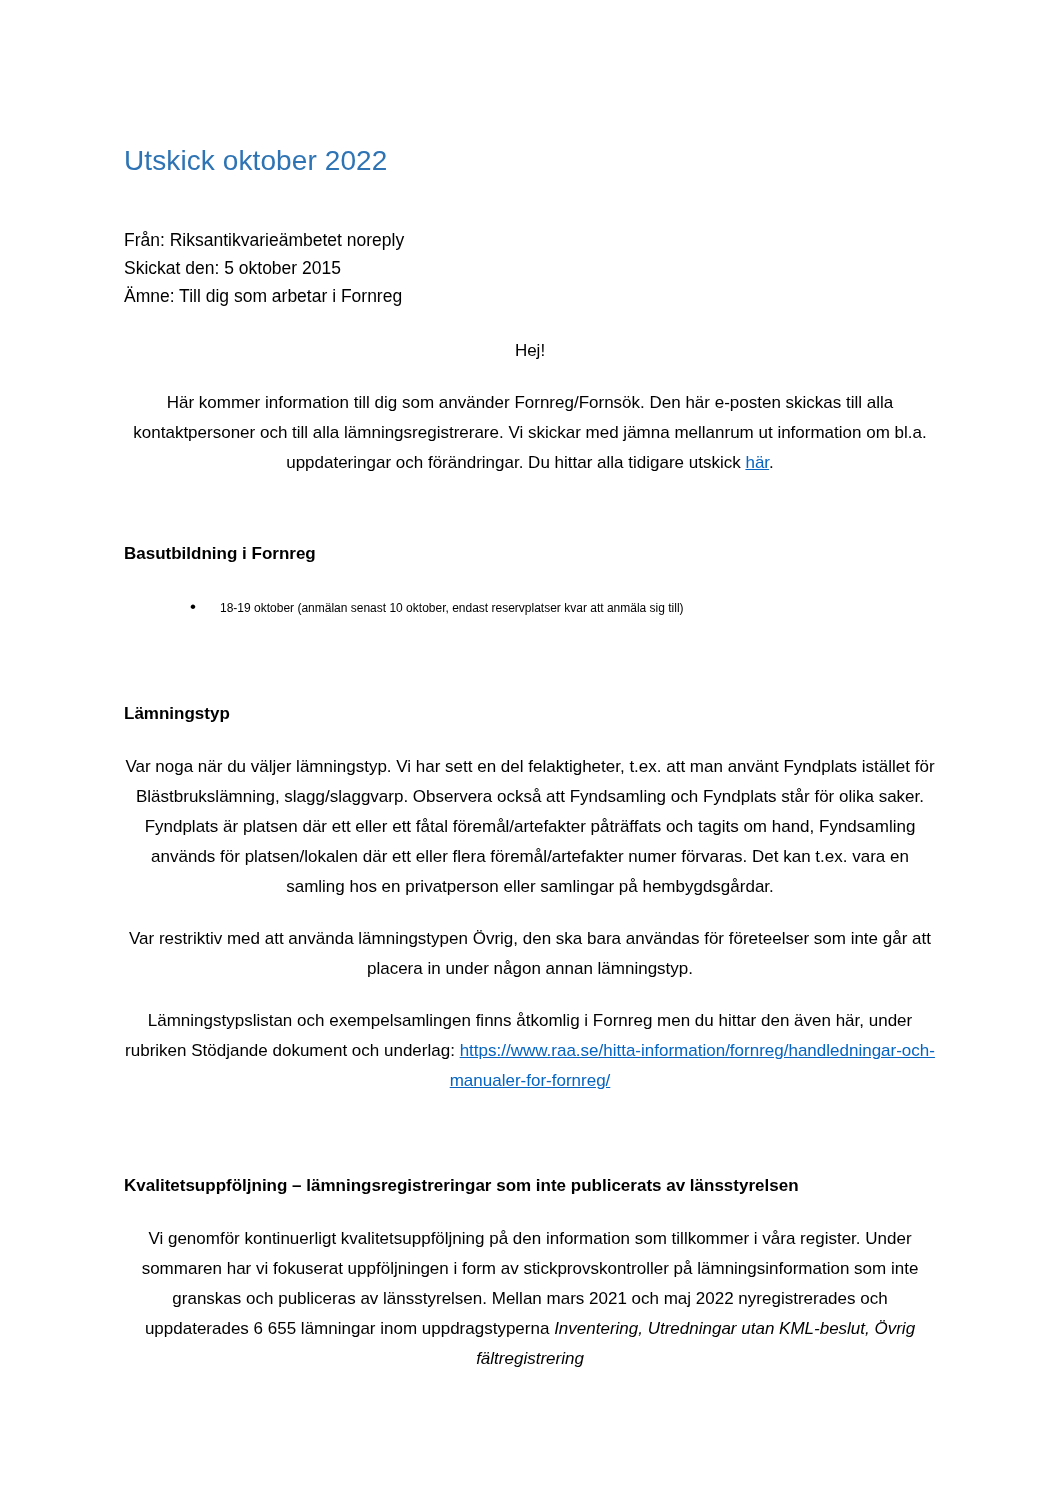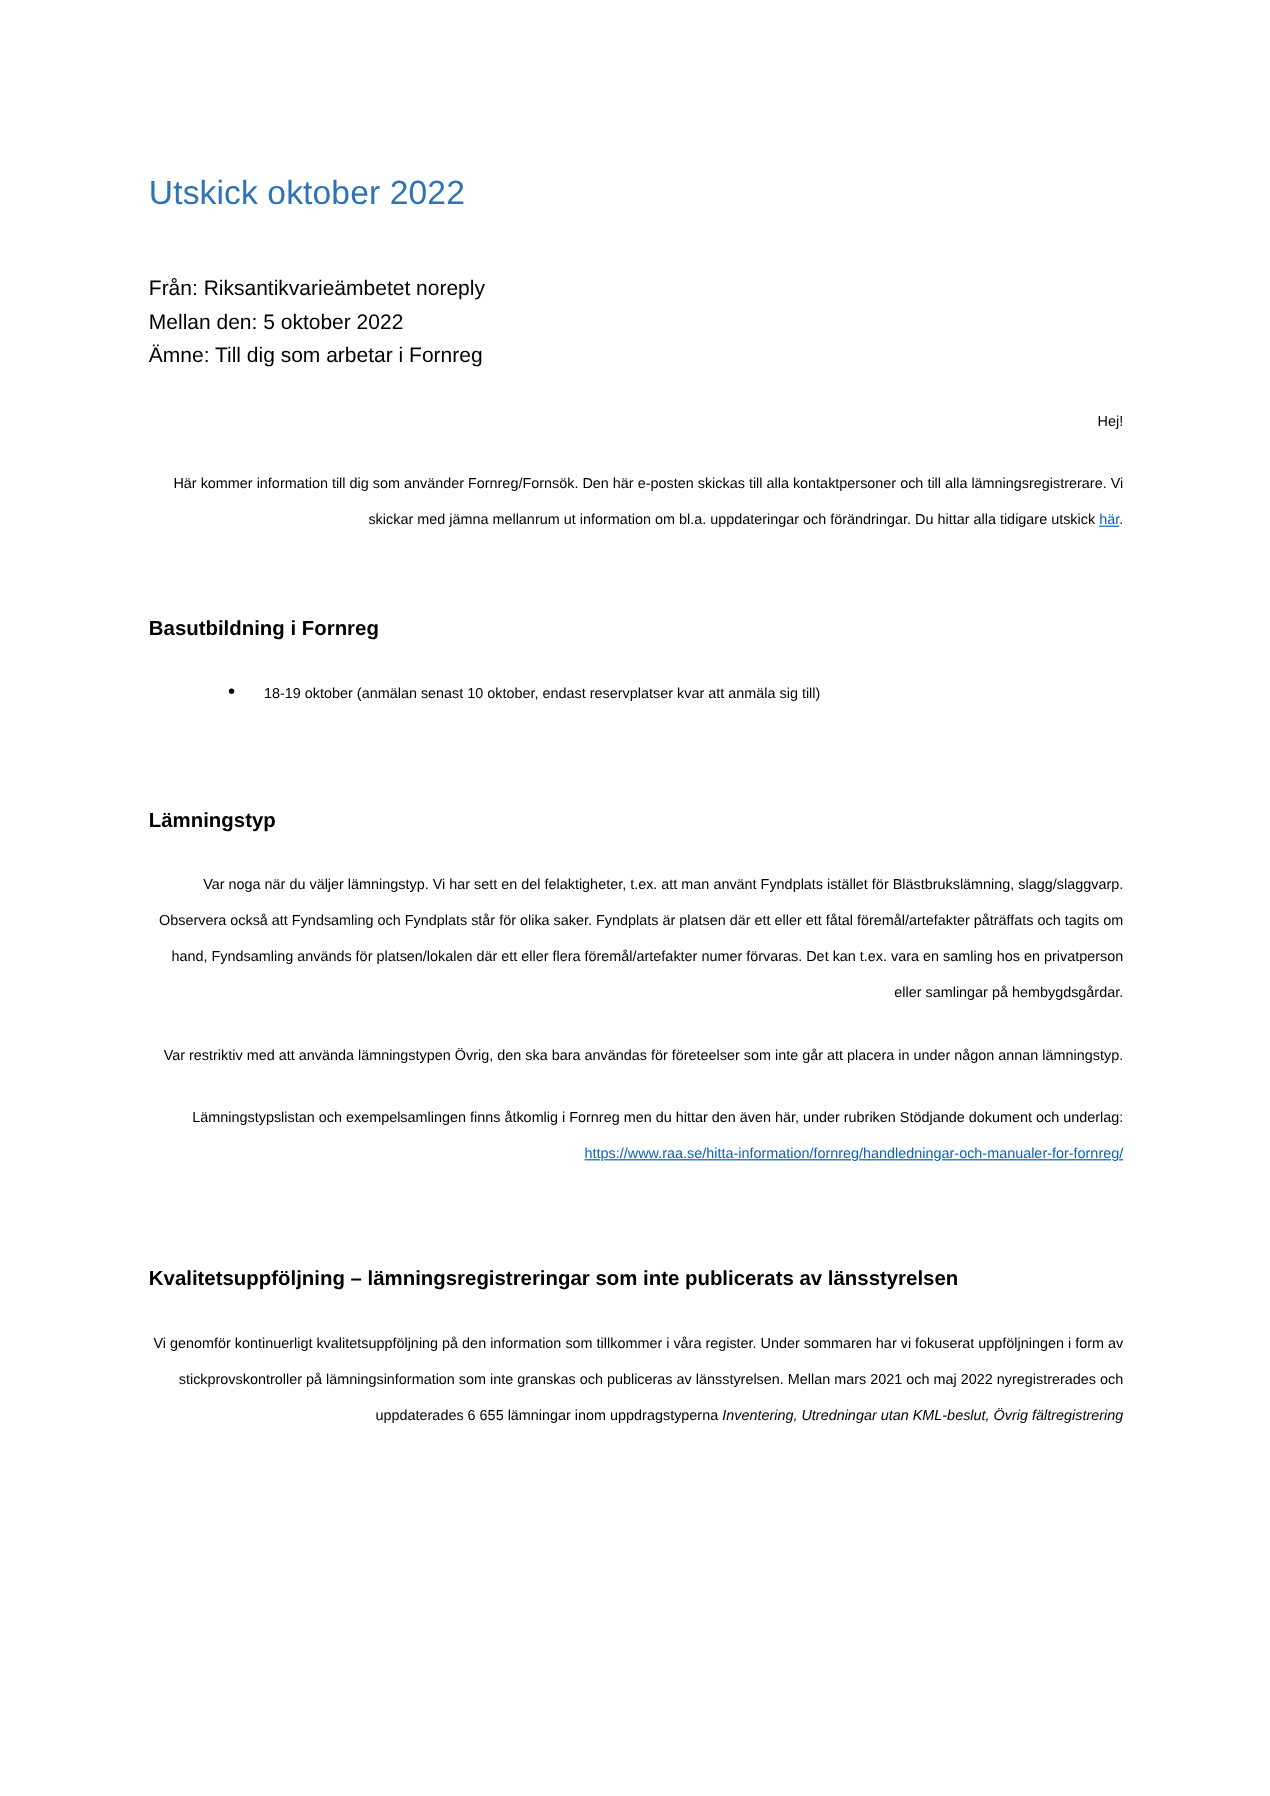--- a/index.html
+++ b/index.html
@@ -42,24 +42,24 @@
   }
   .meta-line {
     font-size: 17.5px;
     line-height: 28px;
     margin: 0;
   }
   .meta-line b {
     font-weight: 400;
   }
   p.body {
-    font-size: 12px;
+    font-size: 17px;
     line-height: 30px;
     margin: 0 0 22px 0;
-    text-align: right;
+    text-align: center;
   }
   p.tight {
     margin-bottom: 20px;
   }
   h2.section {
     font-size: 17px;
     font-weight: 700;
     line-height: 28px;
     margin: 0 0 24px 0;
   }
@@ -99,21 +99,21 @@
 </head>
 <body>
 
 <div class="page">
   <div class="content">
 
     <h1 class="doc-title">Utskick oktober 2022</h1>
 
     <div class="meta-block">
       <p class="meta-line"><b>Från:</b><span> Riksantikvarieämbetet noreply</span></p>
-      <p class="meta-line"><b>Mellan den:</b><span> 5 oktober 2022</span></p>
+      <p class="meta-line"><b>Skickat den:</b><span> 5 oktober 2015</span></p>
       <p class="meta-line"><b>Ämne:</b><span> Till dig som arbetar i Fornreg</span></p>
     </div>
 
     <p class="body">Hej!</p>
 
     <p class="body"><span>Här kommer information till dig som använder Fornreg/Fornsök. Den här e-posten skickas till alla kontaktpersoner och till alla lämningsregistrerare. Vi skickar med jämna mellanrum ut information om bl.a. uppdateringar och förändringar. Du hittar alla tidigare utskick </span><a class="link" href="#">här</a><span>.</span></p>
 
     <div class="gap-lg"></div>
 
     <h2 class="section">Basutbildning i Fornreg</h2>

